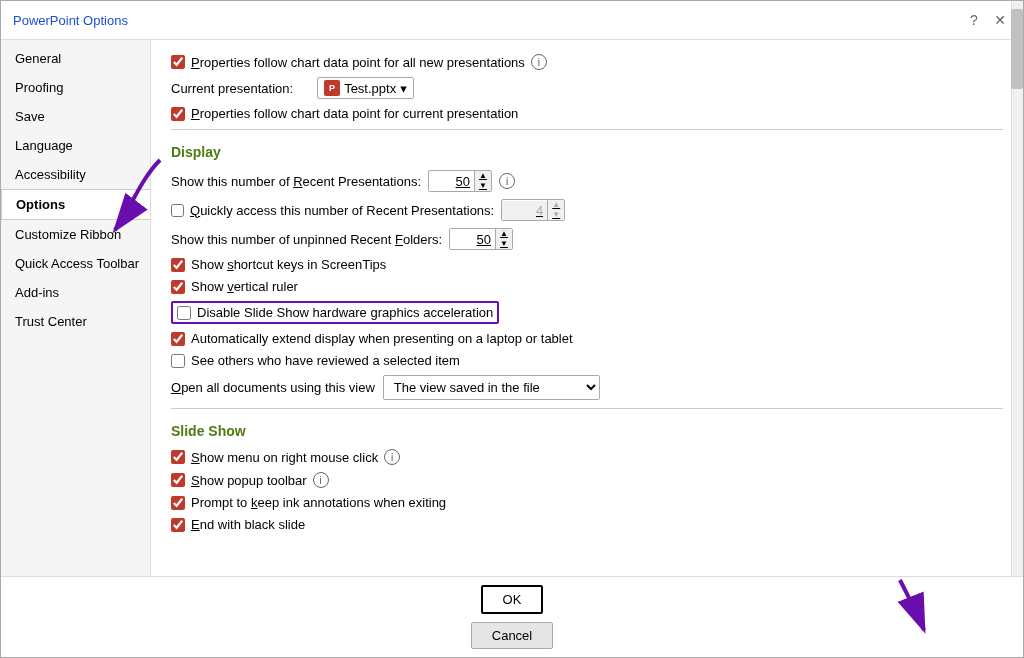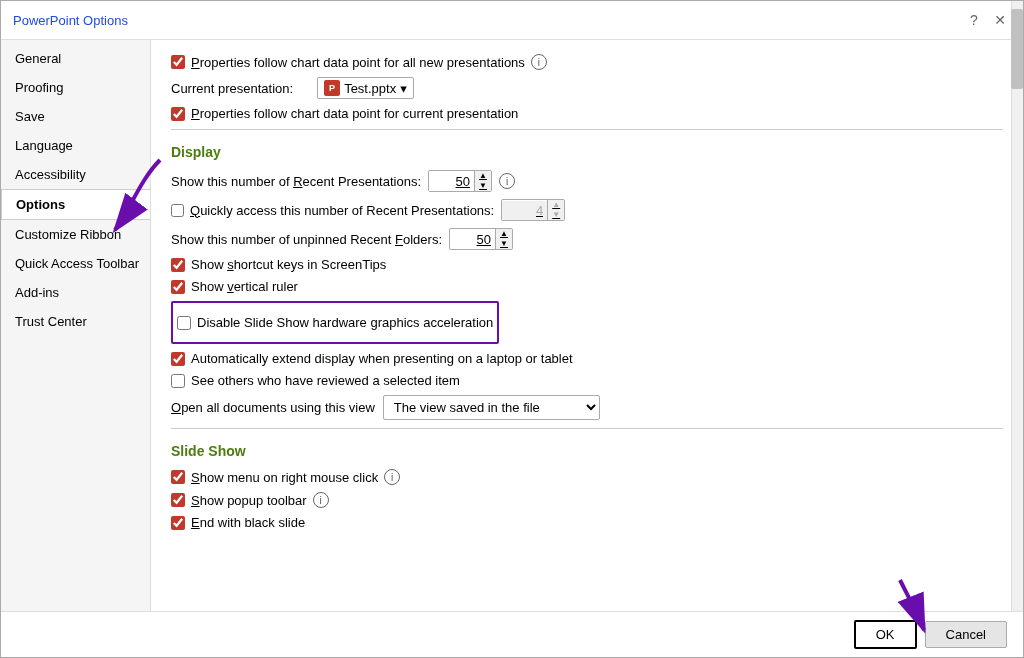--- a/index.html
+++ b/index.html
@@ -226,21 +226,21 @@
       color: #000;
     }
 
     .underlined {
       text-decoration: underline;
     }
 
     .highlighted-box {
       border: 2px solid #6a0dad;
       border-radius: 2px;
-      padding: 12px 4px;
+      padding: 2px 4px;
       display: inline-flex;
       align-items: center;
       gap: 6px;
     }
 
     .open-view-row {
       display: flex;
       align-items: center;
       gap: 8px;
       margin-bottom: 7px;
@@ -264,20 +264,21 @@
 
     .dialog-footer {
       display: flex;
       justify-content: flex-end;
       align-items: center;
       gap: 8px;
       padding: 8px 16px;
       border-top: 1px solid #ddd;
       background: #fff;
       position: relative;
+      flex-direction: column;
     }
 
     .footer-btn {
       padding: 5px 20px;
       font-size: 13px;
       cursor: pointer;
       border-radius: 2px;
     }
 
     .footer-btn.ok {
@@ -473,20 +474,26 @@
       </div>
 
       <div class="option-row">
         <label>
           <input type="checkbox" checked="" style="">
           <span><span class="underlined">S</span>how popup toolbar</span>
           <span class="info-icon">i</span>
         </label>
       </div>
 
+      <div class="option-row">
+        <label>
+          <input type="checkbox" checked="" style="">
+          <span>Prompt to <span class="underlined">k</span>eep ink annotations when exiting</span>
+        </label>
+      </div>
 
       <div class="option-row">
         <label>
           <input type="checkbox" checked="" style="">
           <span><span class="underlined">E</span>nd with black slide</span>
         </label>
       </div>
 
       <svg class="annotation-arrow" style="position:fixed; top:0; left:0; width:1024px; height:658px; pointer-events:none; z-index:999;" viewBox="0 0 1024 658">
 

